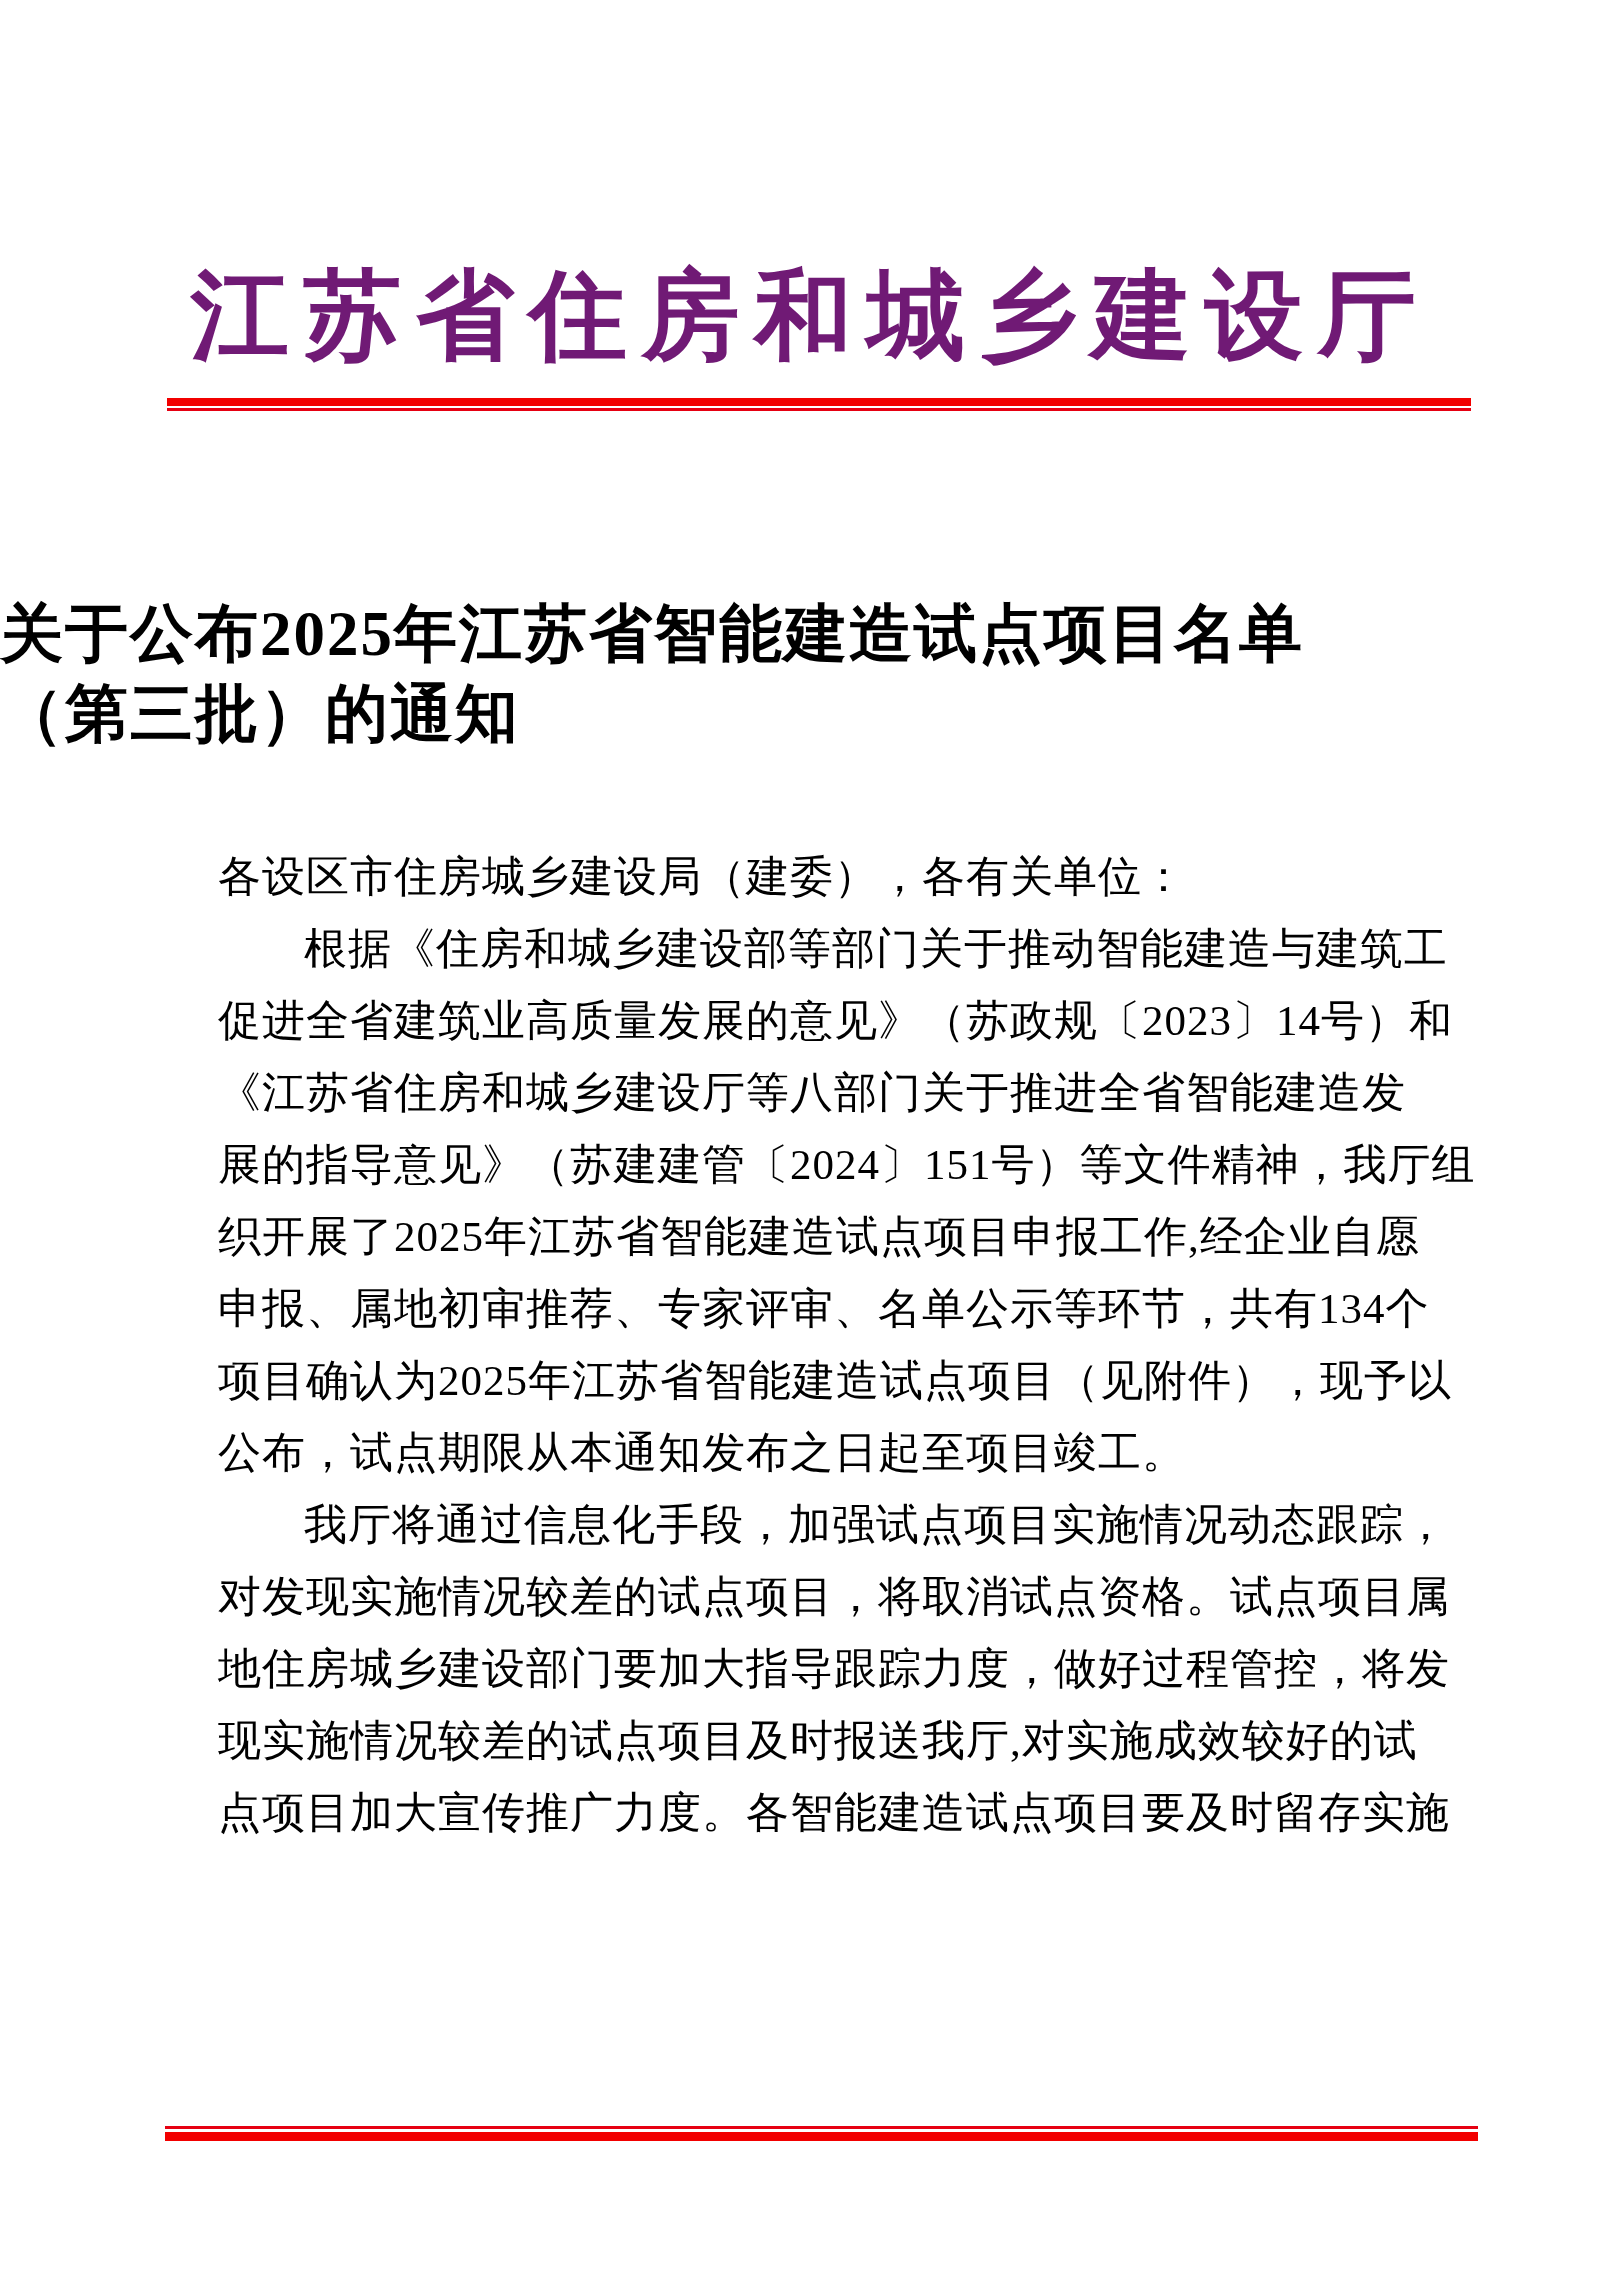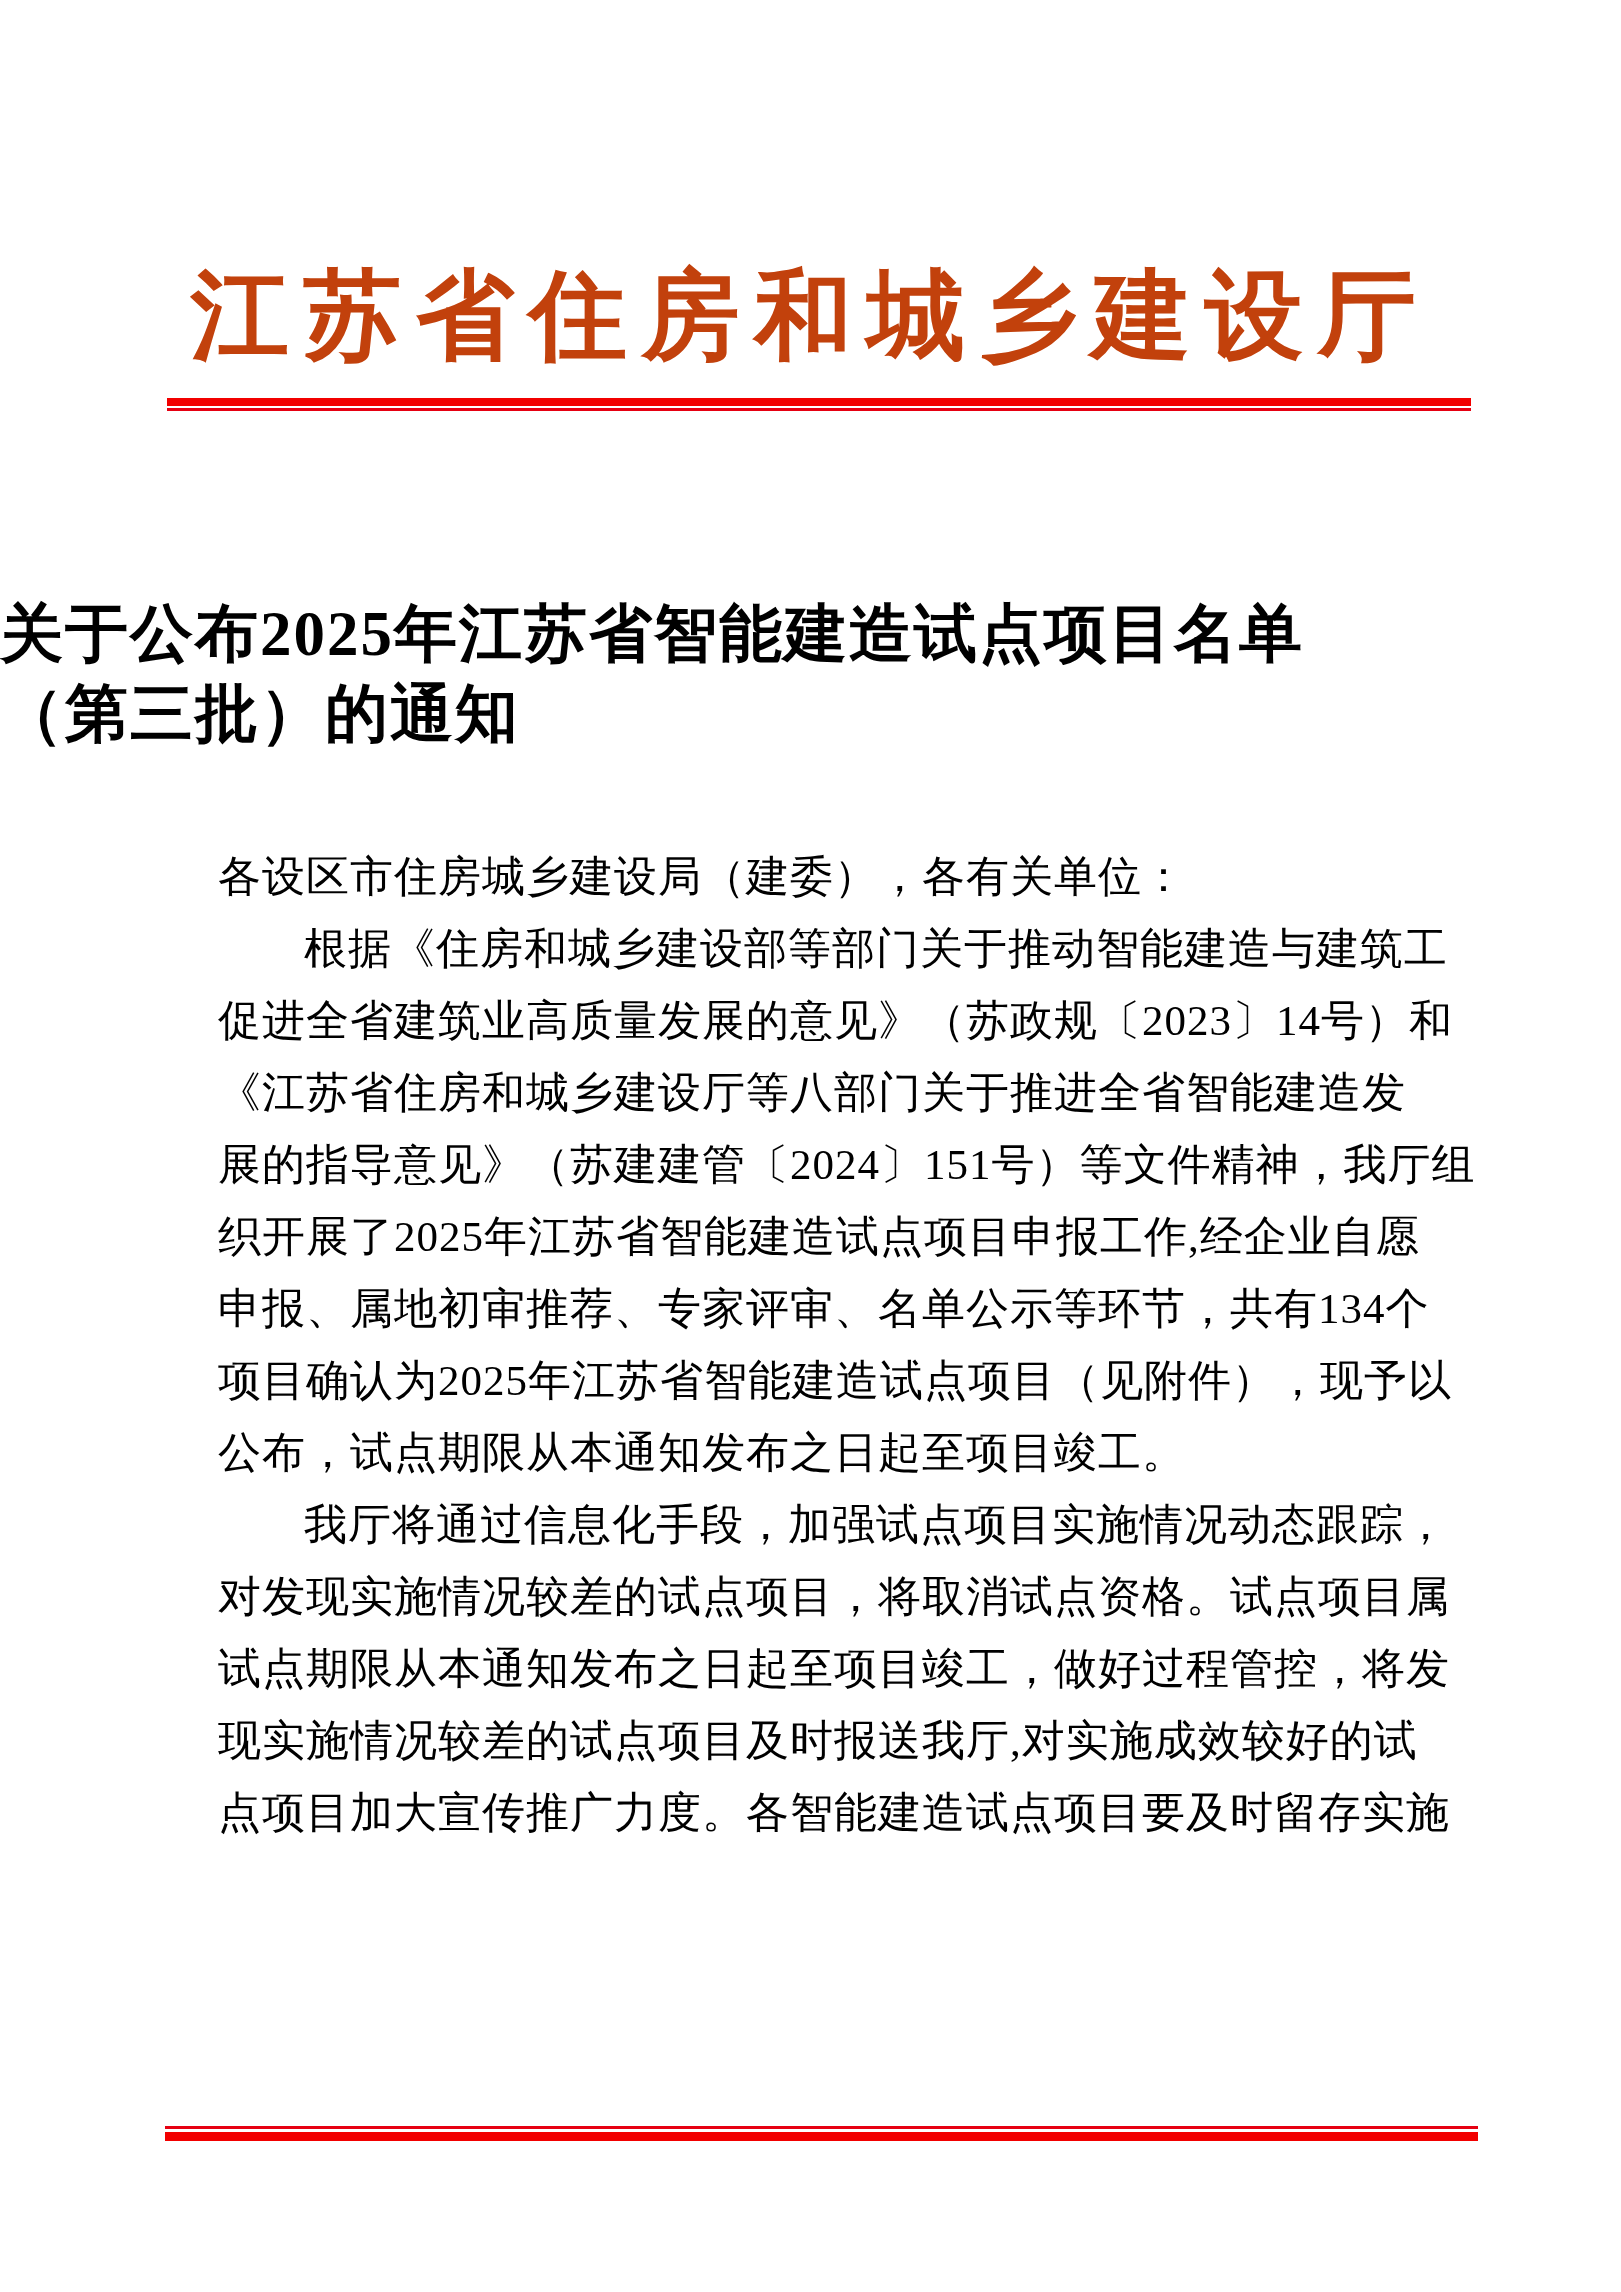--- a/index.html
+++ b/index.html
@@ -18,21 +18,21 @@
   }
   .agency-header {
     position: absolute;
     top: 253px;
     left: 0;
     width: 100%;
     text-align: center;
     font-size: 98px;
     font-weight: bold;
     letter-spacing: 14.7px;
-    color: #c2410c;
+    color: #701a75;
     white-space: nowrap;
     line-height: 1.3;
   }
   .rule-top {
     position: absolute;
     left: 167px;
     top: 398px;
     width: 1304px;
   }
   .rule-top .thick { height: 7.8px; background: #f20000; }
@@ -107,21 +107,21 @@
     <div class="line indent">根据《住房和城乡建设部等部门关于推动智能建造与建筑工</div>
     <div class="line">促进全省建筑业高质量发展的意见》（苏政规〔2023〕14号）和</div>
     <div class="line">《江苏省住房和城乡建设厅等八部门关于推进全省智能建造发</div>
     <div class="line">展的指导意见》（苏建建管〔2024〕151号）等文件精神，我厅组</div>
     <div class="line">织开展了2025年江苏省智能建造试点项目申报工作,经企业自愿</div>
     <div class="line">申报、属地初审推荐、专家评审、名单公示等环节，共有134个</div>
     <div class="line">项目确认为2025年江苏省智能建造试点项目（见附件），现予以</div>
     <div class="line">公布，试点期限从本通知发布之日起至项目竣工。</div>
     <div class="line indent">我厅将通过信息化手段，加强试点项目实施情况动态跟踪，</div>
     <div class="line">对发现实施情况较差的试点项目，将取消试点资格。试点项目属</div>
-    <div class="line">试点期限从本通知发布之日起至项目竣工，做好过程管控，将发</div>
+    <div class="line">地住房城乡建设部门要加大指导跟踪力度，做好过程管控，将发</div>
     <div class="line">现实施情况较差的试点项目及时报送我厅,对实施成效较好的试</div>
     <div class="line">点项目加大宣传推广力度。各智能建造试点项目要及时留存实施</div>
   </div>
 
   <div class="rule-bottom">
     <div class="thin"></div>
     <div class="gap"></div>
     <div class="thick"></div>
   </div>
 

